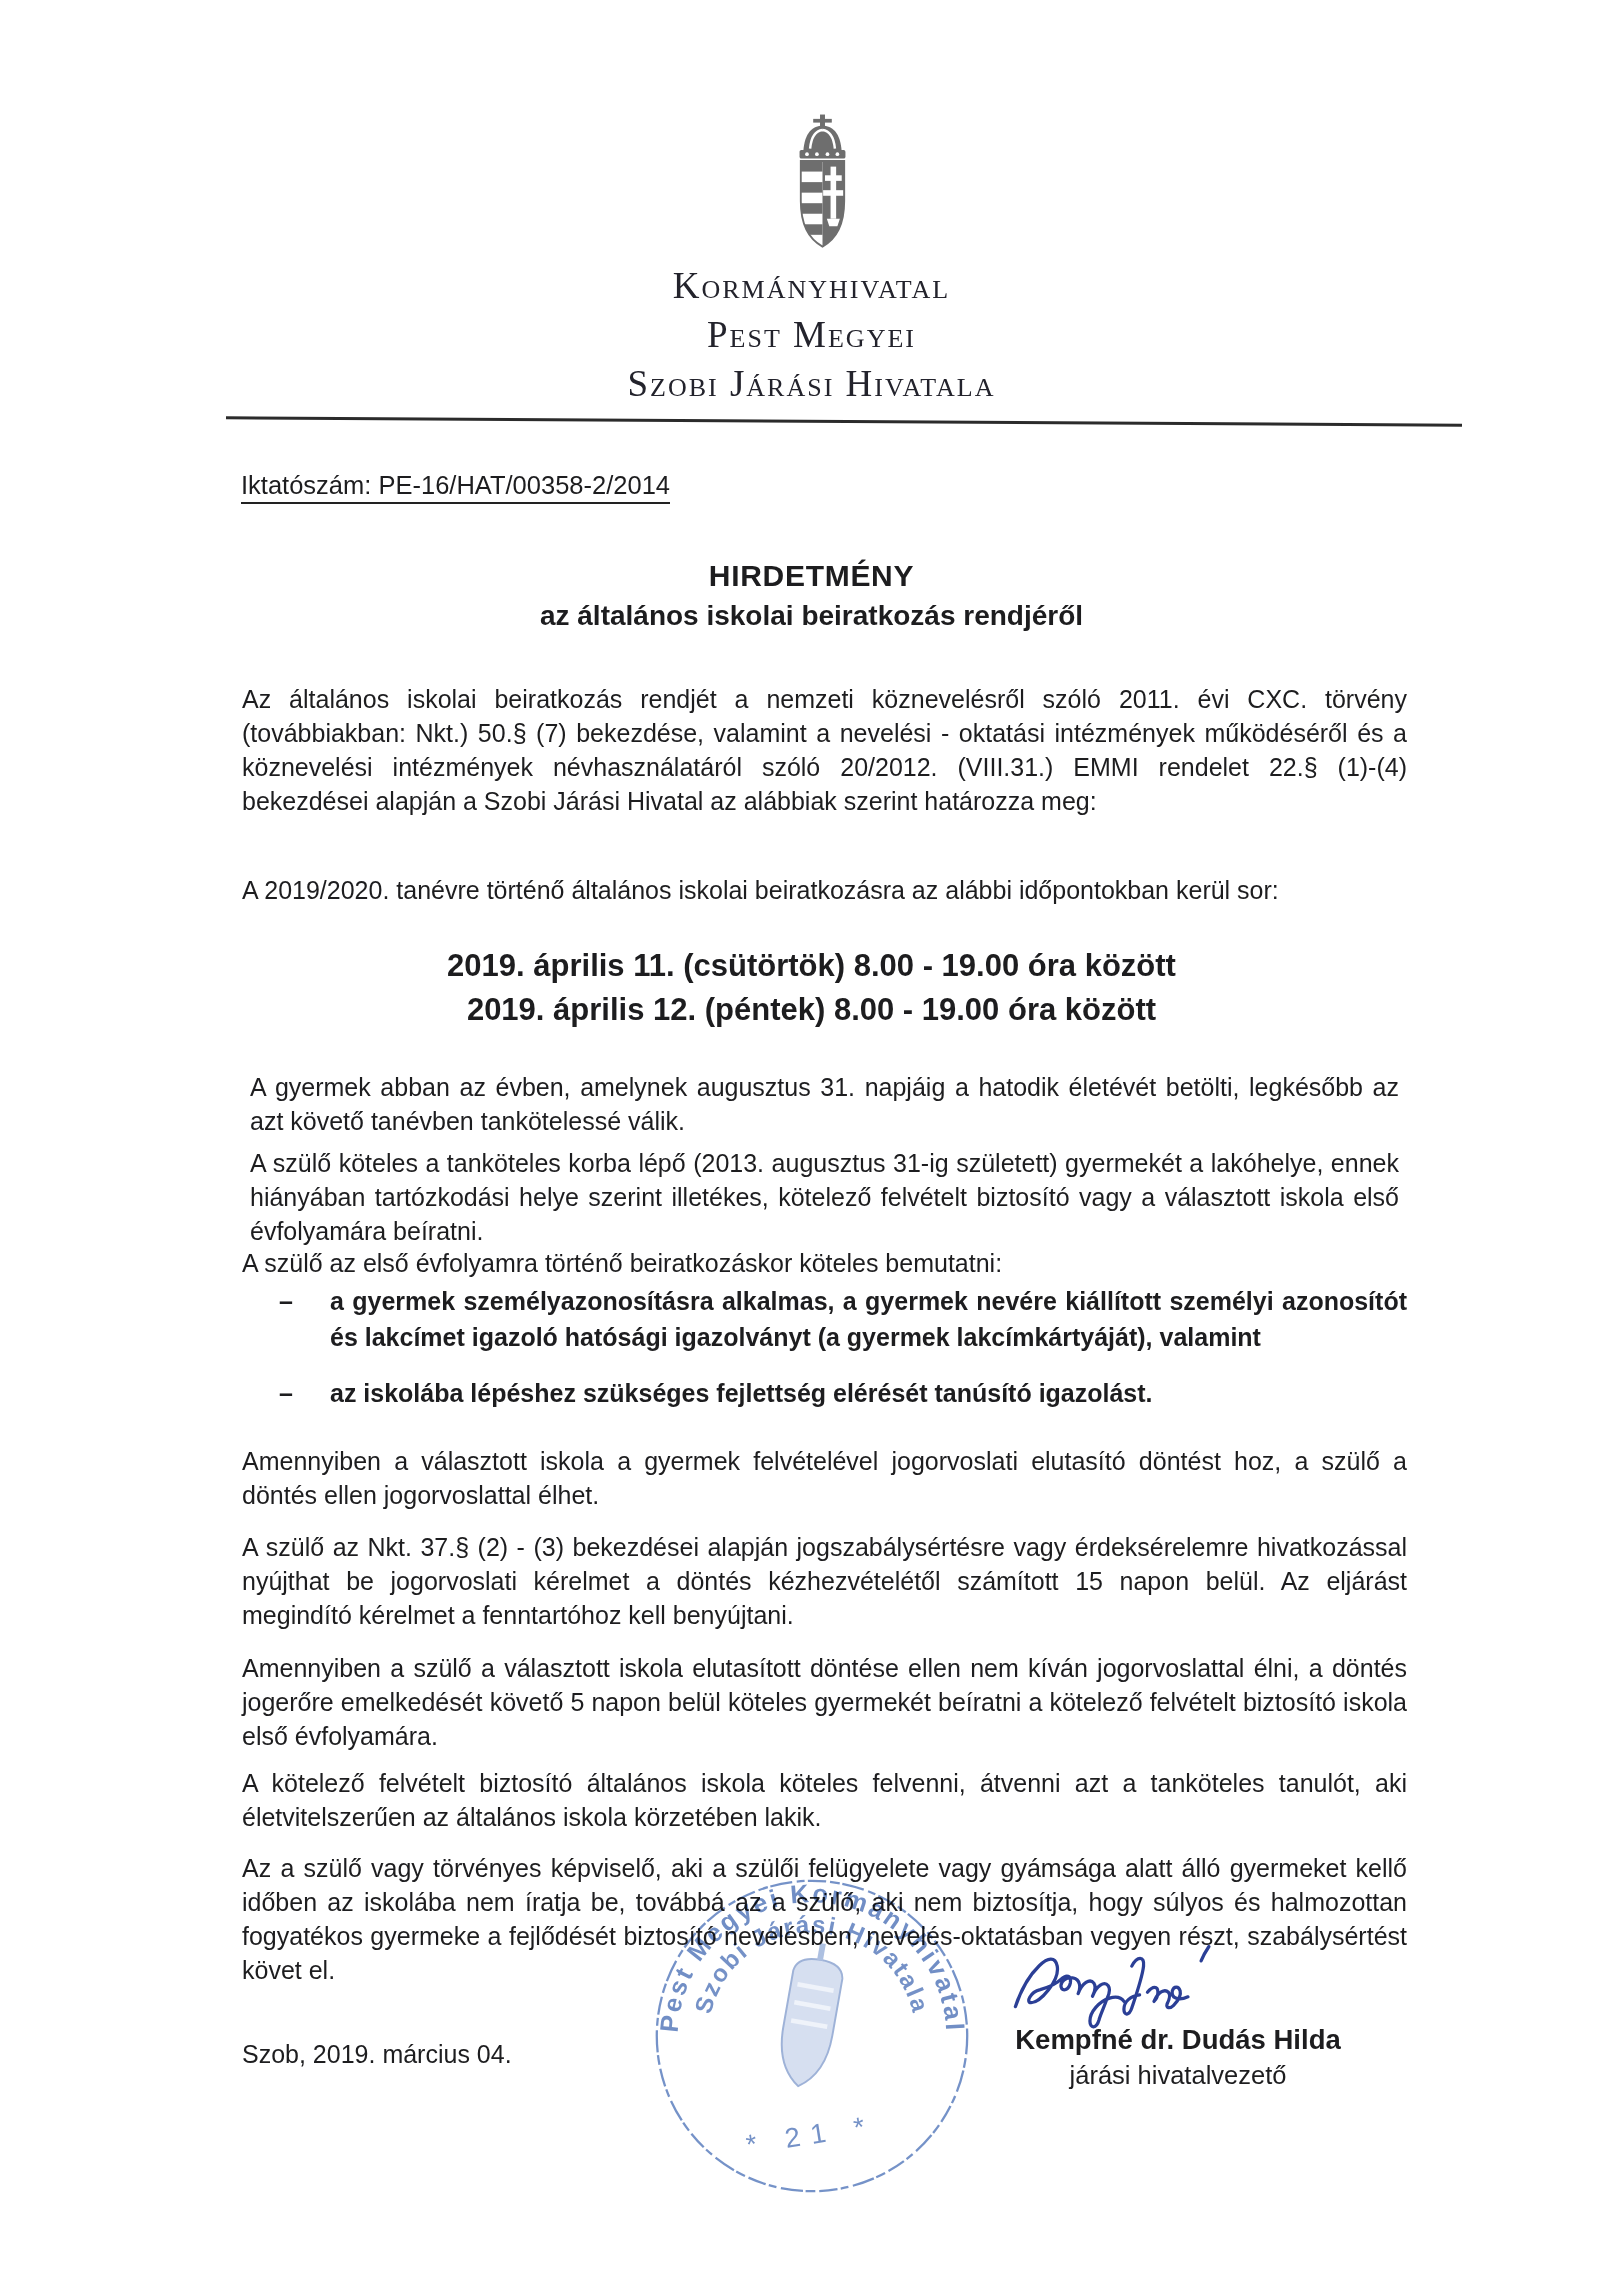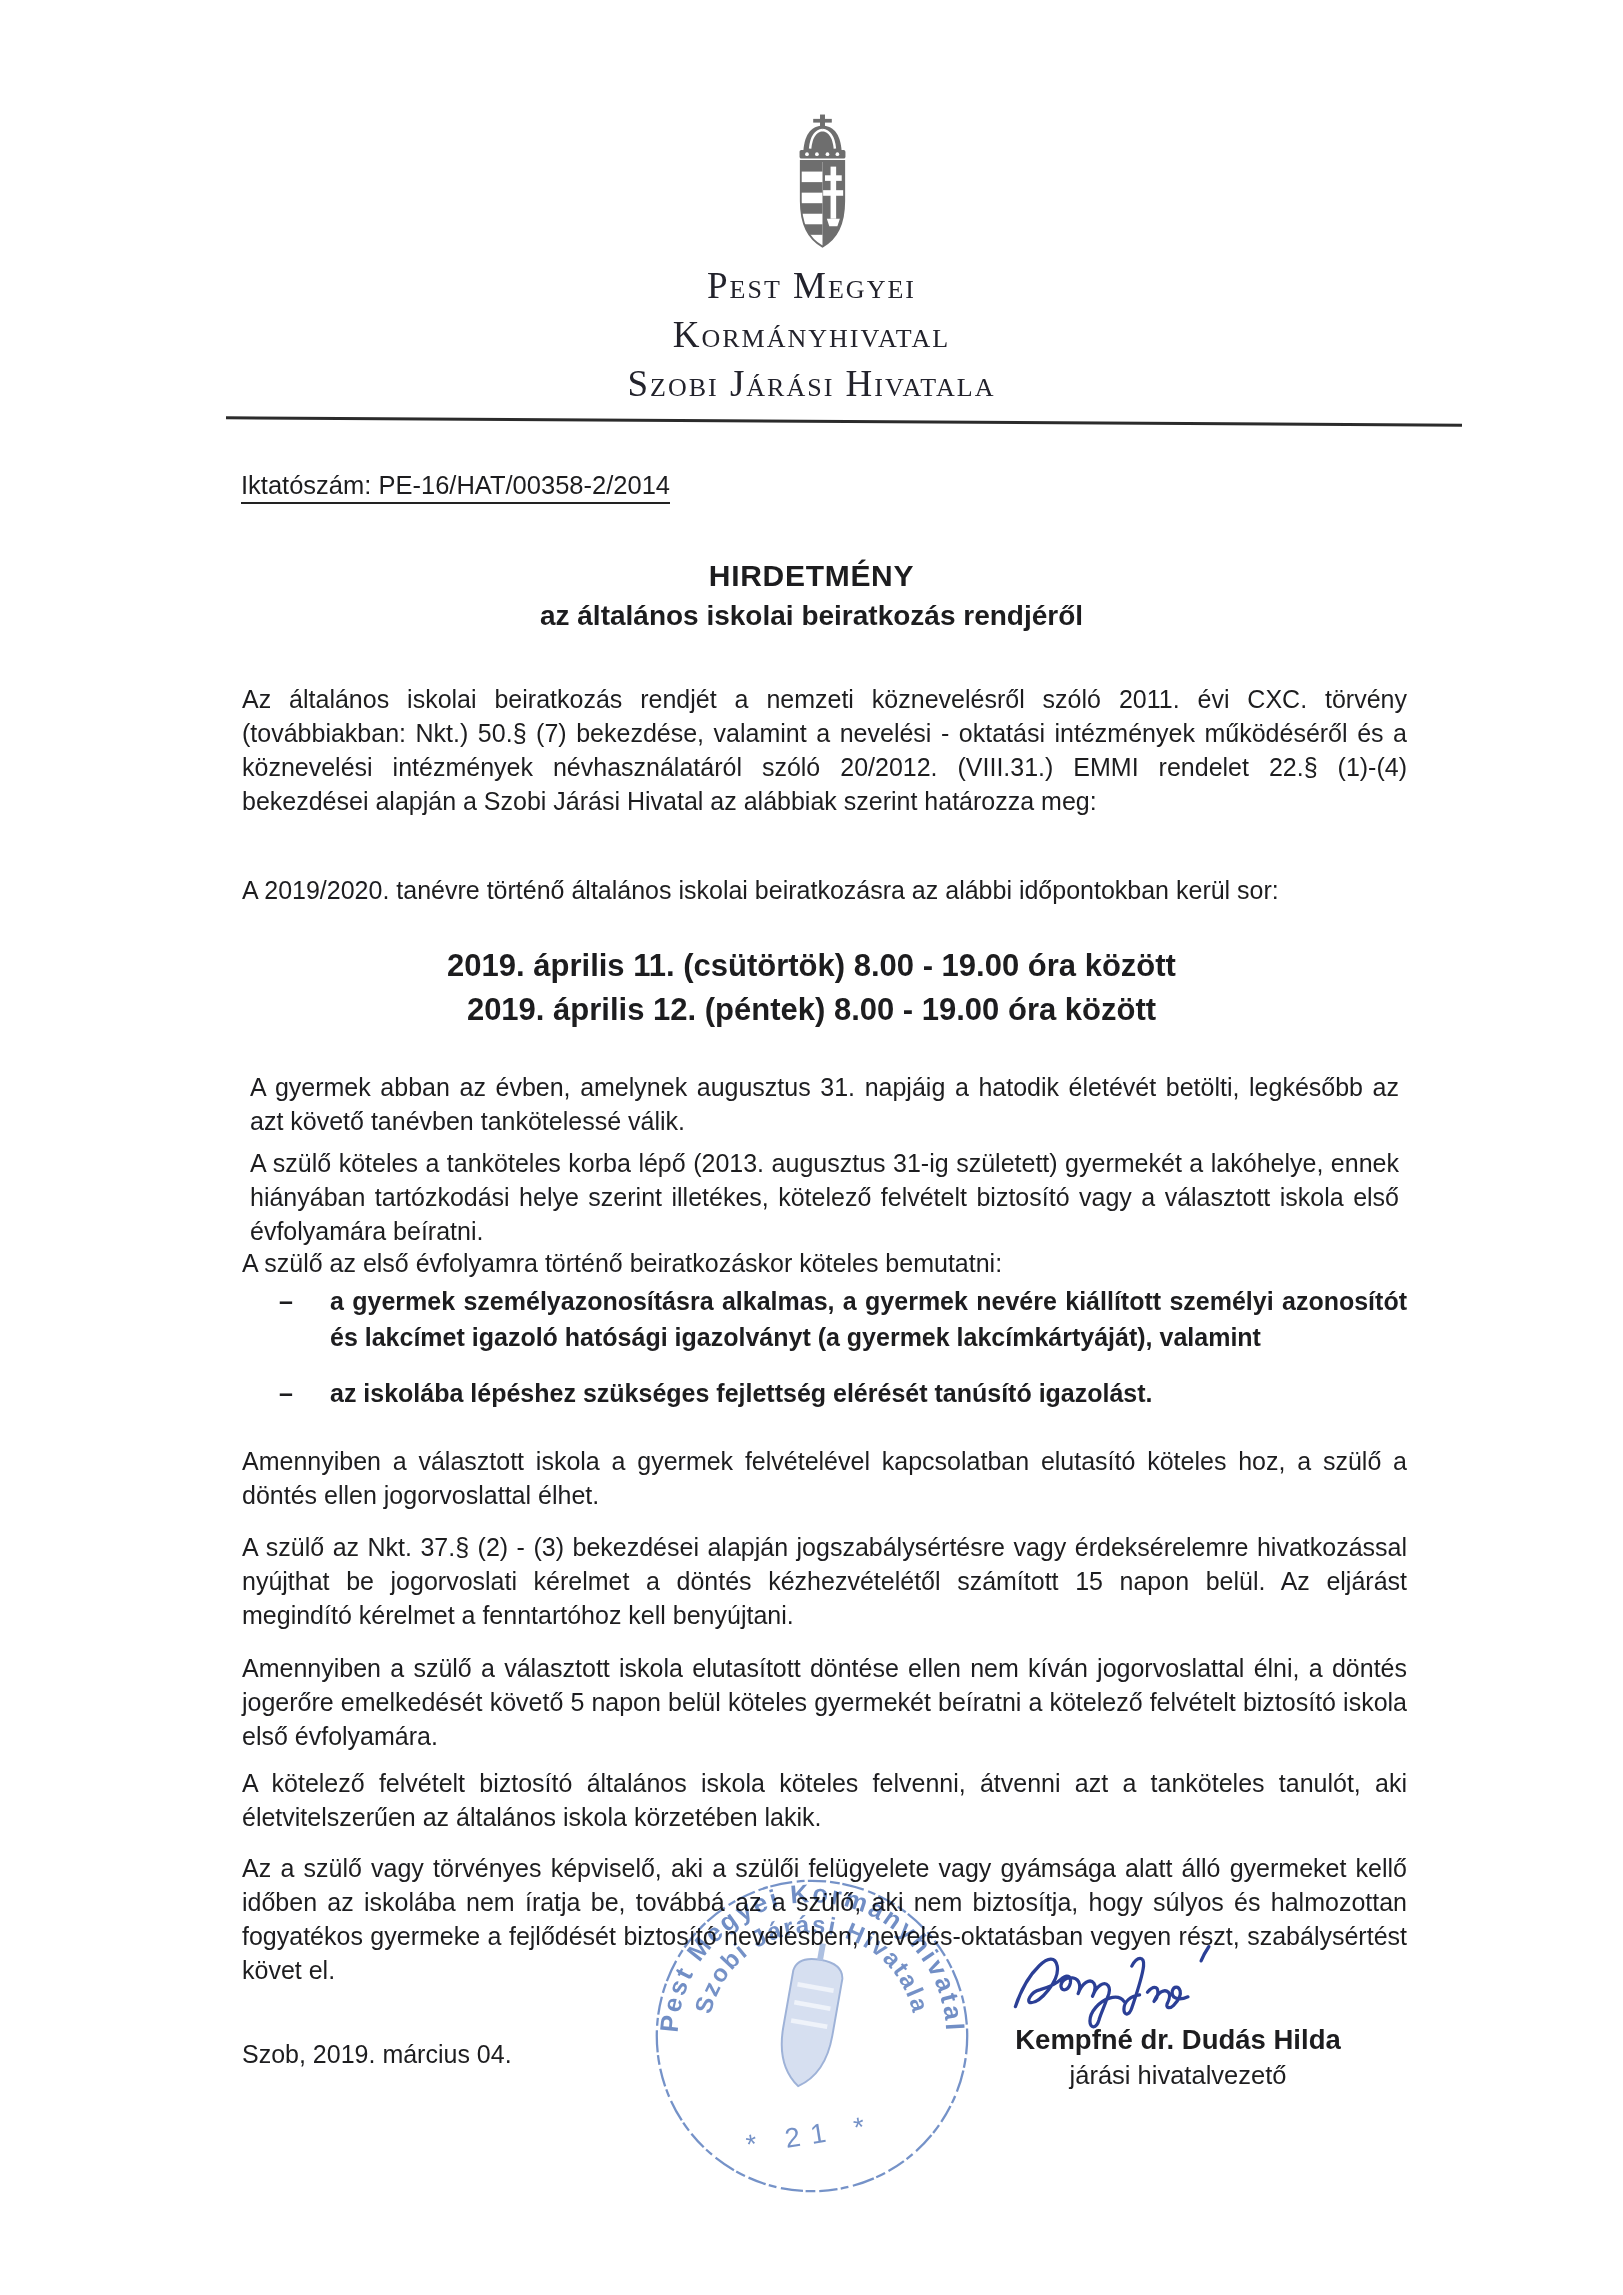--- a/index.html
+++ b/index.html
@@ -92,22 +92,22 @@
         <rect x="88" y="86" width="9" height="84"></rect>
         <rect x="79" y="100" width="27" height="9"></rect>
         <rect x="76" y="124" width="33" height="9"></rect>
         <path d="M82,170 h21 l-4,12 h-13 z"></path>
       </g>
     </g>
     <use href="#sh" fill="none" stroke="#6e6e6e" stroke-width="3"></use>
   </svg>
 
   <div class="abs center org">
+    <div>Kormányhivatal</div>
     <div>Pest Megyei</div>
-    <div>Kormányhivatal</div>
     <div>Szobi Járási Hivatala</div>
   </div>
 
   <div class="abs rule"></div>
 
   <div class="abs case-number">
     <span>Iktatószám: PE-16/HAT/00358-2/2014</span>
   </div>
 
   <div class="abs center doc-title">HIRDETMÉNY</div>
@@ -133,21 +133,21 @@
     <li>
       <span class="b-dash">–</span>
       <span>a gyermek személyazonosításra alkalmas, a gyermek nevére kiállított személyi azonosítót és lakcímet igazoló hatósági igazolványt (a gyermek lakcímkártyáját), valamint</span>
     </li>
     <li>
       <span class="b-dash">–</span>
       <span>az iskolába lépéshez szükséges fejlettség elérését tanúsító igazolást.</span>
     </li>
   </ul>
 
-  <p class="abs body-par p-rejection">Amennyiben a választott iskola a gyermek felvételével kapcsolatban elutasító köteles hoz, a szülő a döntés ellen jogorvoslattal élhet.</p>
+  <p class="abs body-par p-rejection">Amennyiben a választott iskola a gyermek felvételével jogorvoslati elutasító döntést hoz, a szülő a döntés ellen jogorvoslattal élhet.</p>
   <p class="abs body-par p-appeal">A szülő az Nkt. 37.§ (2) - (3) bekezdései alapján jogszabálysértésre vagy érdeksérelemre hivatkozással nyújthat be jogorvoslati kérelmet a döntés kézhezvételétől számított 15 napon belül. Az eljárást megindító kérelmet a fenntartóhoz kell benyújtani.</p>
   <p class="abs body-par p-noappeal">Amennyiben a szülő a választott iskola elutasított döntése ellen nem kíván jogorvoslattal élni, a döntés jogerőre emelkedését követő 5 napon belül köteles gyermekét beíratni a kötelező felvételt biztosító iskola első évfolyamára.</p>
   <p class="abs body-par p-mandatory">A kötelező felvételt biztosító általános iskola köteles felvenni, átvenni azt a tanköteles tanulót, aki életvitelszerűen az általános iskola körzetében lakik.</p>
   <p class="abs body-par p-late">Az a szülő vagy törvényes képviselő, aki a szülői felügyelete vagy gyámsága alatt álló gyermeket kellő időben az iskolába nem íratja be, továbbá az a szülő, aki nem biztosítja, hogy súlyos és halmozottan fogyatékos gyermeke a fejlődését biztosító nevelésben, nevelés-oktatásban vegyen részt, szabálysértést követ el.</p>
 
   <div class="abs dateline">Szob, 2019. március 04.</div>
 
   <svg class="abs stamp-svg" viewBox="0 0 510 510">
     <g fill="none" stroke="#4f74b8">
       <circle cx="255" cy="255" r="237" stroke-width="3.5" stroke-dasharray="28 6 15 4 34 7 12 5" opacity="0.85"></circle>

